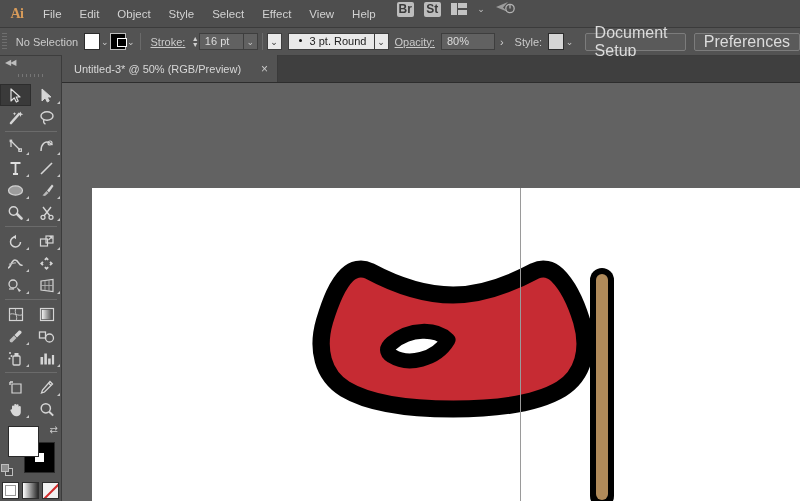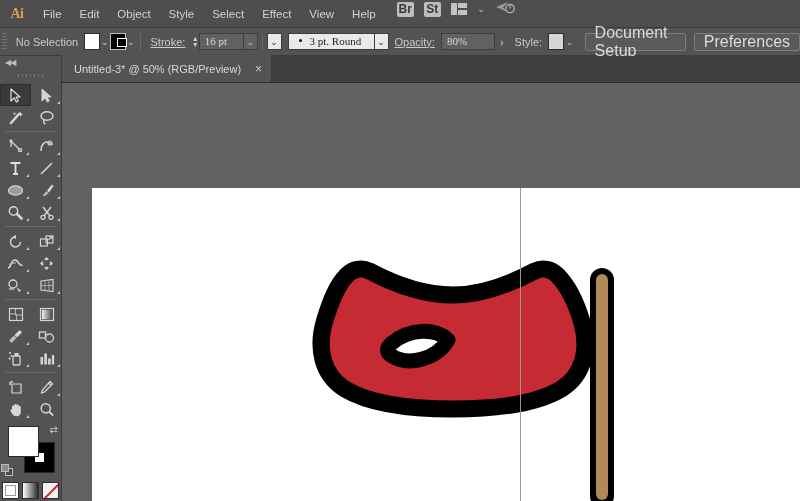--- a/index.html
+++ b/index.html
@@ -79,21 +79,21 @@
     display: inline-flex; align-items: center; justify-content: center;
   }
   .stepper {
     width: 11px; height: 17px; display: inline-flex; flex-direction: column;
     align-items: center; justify-content: center; color: #cfcfcf;
     font-size: 7px; line-height: 6px;
   }
   .field {
     height: 17px; background: #616161; border: 1px solid #3e3e3e;
     color: #dcdcdc; font-size: 11px; line-height: 15px;
-    padding: 0 5px; min-width: 44px; font-family: Liberation Serif, serif;
+    padding: 0 5px; min-width: 44px;
   }
   .field.light {
     background: #e8e8e8; color: #2b2b2b; border: 1px solid #3e3e3e;
   }
   .combo { display: inline-flex; align-items: center; }
   .combo .field { border-right: none; }
   .combo .dd-arrow {
     background: #616161; border: 1px solid #3e3e3e; height: 17px;
   }
   .combo.lightc .field { background: #e9e9e9; color: #222; }
@@ -121,21 +121,21 @@
 
   
   .tabbar {
     position: absolute; left: 62px; top: 56px; width: 738px; height: 27px;
     background: #3f3f3f; border-bottom: 1px solid #2d2d2d;
     display: flex; align-items: flex-end;
   }
   .doc-tab {
     height: 27px; background: #535353; color: #d8d8d8;
     font-size: 11px; display: flex; align-items: center;
-    padding: 0 9px 0 12px; gap: 14px; border-right: 1px solid #3a3a3a;
+    padding: 0 9px 0 12px; gap: 20px; border-right: 1px solid #3a3a3a;
   }
   .tab-close { color: #c9c9c9; font-size: 12px; line-height: 1; cursor: default; }
 
   
   .toolspanel {
     position: absolute; left: 0; top: 56px; width: 62px; height: 445px;
     background: #535353; border-right: 1px solid #3b3b3b;
   }
   .tp-header {
     height: 13px; display: flex; align-items: center; padding-left: 5px;

